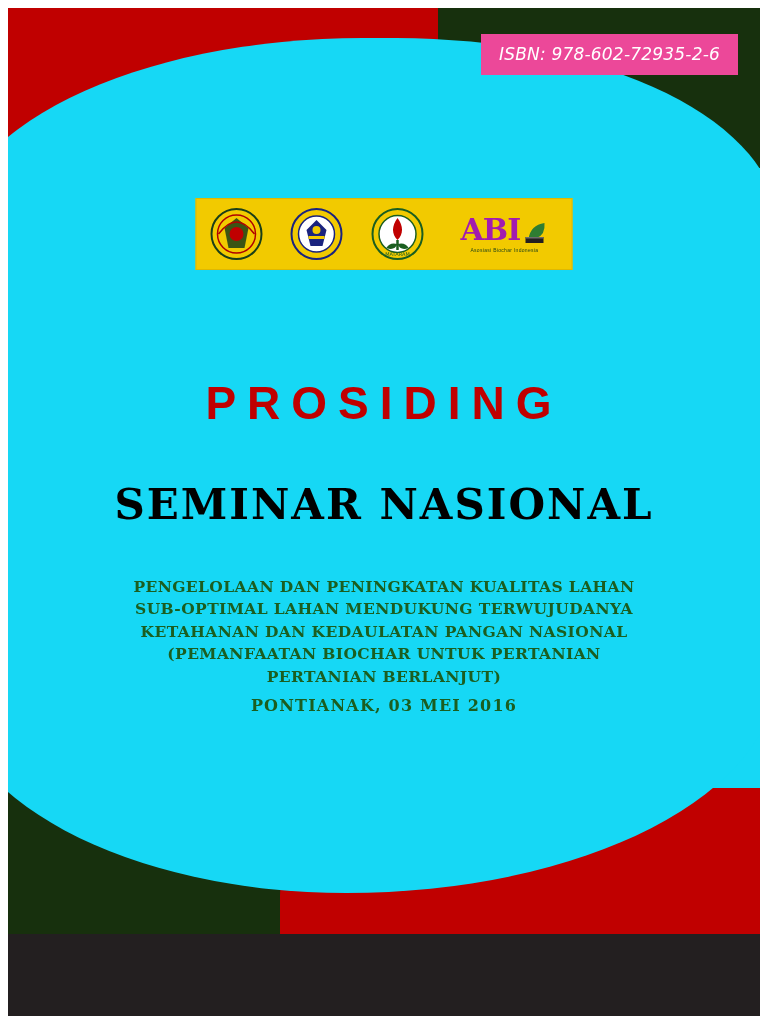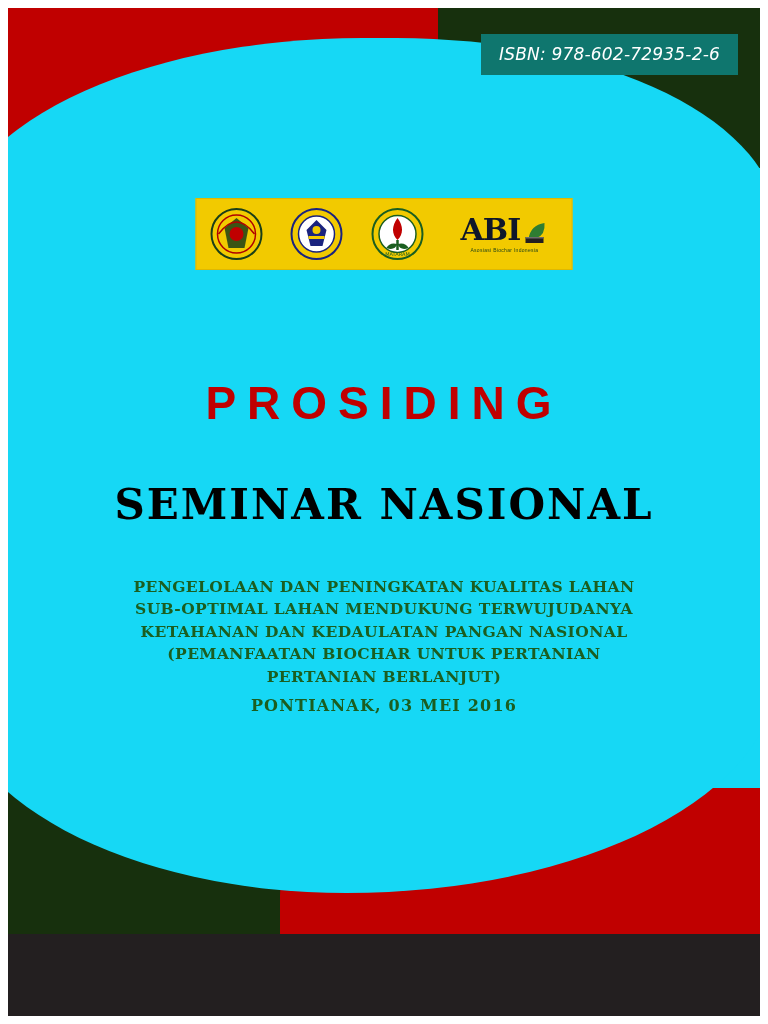--- a/index.html
+++ b/index.html
@@ -94,21 +94,21 @@
     right: 0;
     bottom: 0;
     height: 82px;
     background: #231f20;
   }
   
   .isbn-box {
     position: absolute;
     right: 22px;
     top: 26px;
-    background: #0f766e;
+    background: #ec4899;
     color: #ffffff;
     padding: 10px 18px 11px 18px;
     font-style: italic;
     font-size: 17px;
     letter-spacing: 0.2px;
     white-space: nowrap;
     font-family: "DejaVu Sans", sans-serif;
   }
   
   .logo-bar {
@@ -137,21 +137,21 @@
     width: 110px;
     height: 58px;
     display: flex;
     align-items: center;
     justify-content: center;
   }
   .abi-text {
     font-family: "DejaVu Serif", serif;
     font-weight: bold;
     font-size: 30px;
-    color: #0f172a;
+    color: #a21caf;
     letter-spacing: -1px;
     line-height: 1;
   }
   .abi-sub {
     font-size: 5px;
     color: #1b3f18;
     letter-spacing: 0.3px;
     text-align: center;
     margin-top: 2px;
     font-family: "Liberation Sans", sans-serif;

